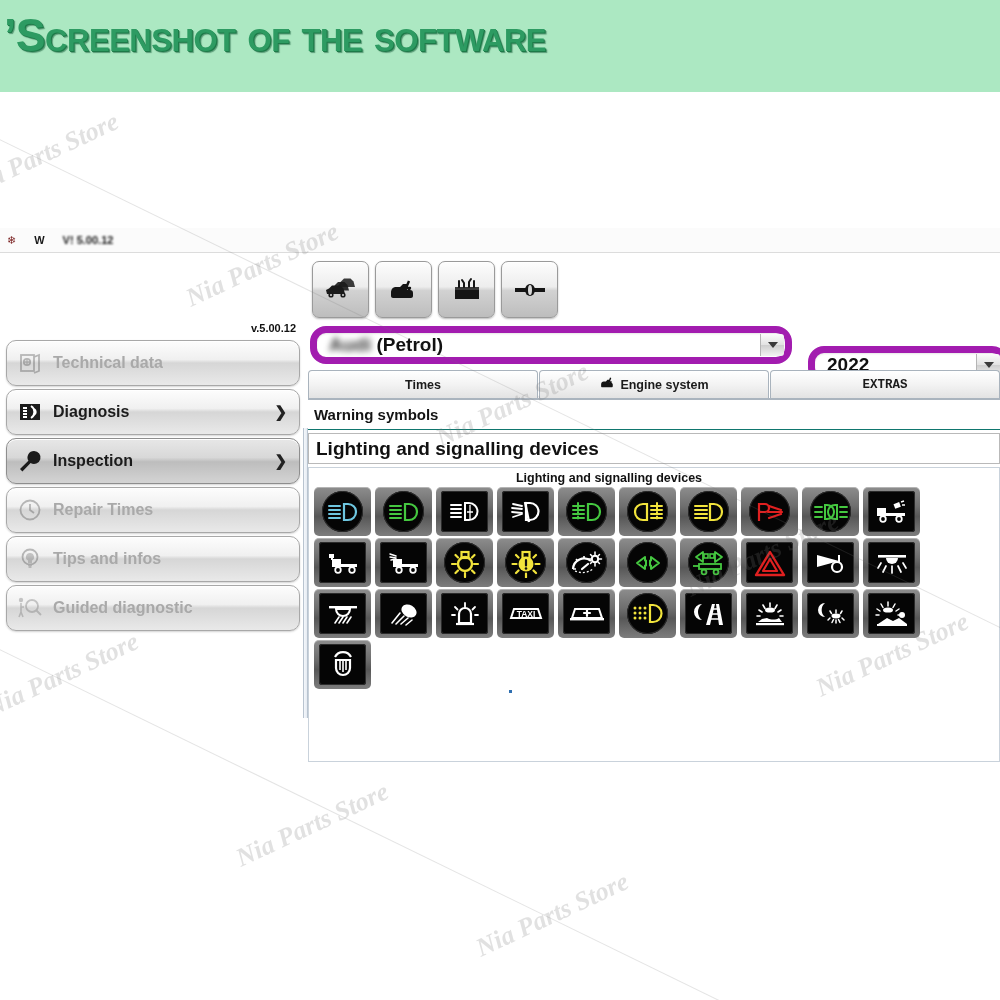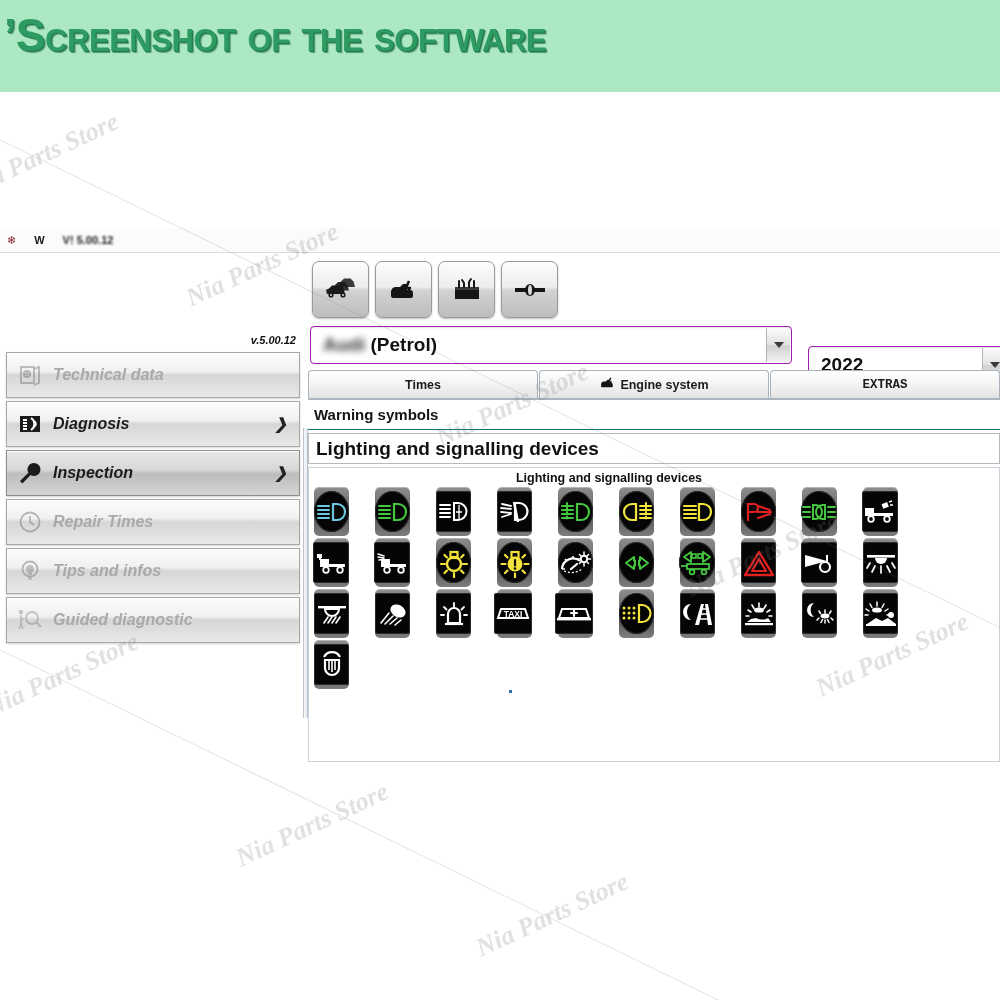--- a/index.html
+++ b/index.html
@@ -50,44 +50,44 @@
     border: 1px solid #9a9a9a;
     background: linear-gradient(180deg,#fdfdfd 0%,#ededed 45%,#d2d2d2 52%,#bdbdbd 100%);
     box-shadow: inset 0 1px 0 #fff, 0 1px 2px rgba(0,0,0,.28);
     display: flex; align-items: center; justify-content: center;
   }
   .tool-btn svg { display:block; }
 
   
   .selrow { position: absolute; left: 310px; top: 98px; display:flex; gap: 16px; }
   .sel {
-    height: 38px; border: 1px solid #a21caf; border-radius: 4px;
+    height: 38px; border: 7px solid #a21caf; border-radius: 16px;
     background: #ffffff;
     display: flex; align-items: center;
     box-shadow: inset 0 1px 2px rgba(0,0,0,.10);
     position: relative;
   }
   .sel.wide { width: 482px; }
   .sel.narrow { width: 200px; margin-top: 20px; }
   .sel-val { font-size: 19px; font-weight: bold; color: #111; padding-left: 12px; white-space: nowrap; }
   .sel-val .blurpart { filter: blur(3px); color:#333; }
   .sel-arrow {
     position:absolute; right: 1px; top: 1px; bottom: 1px; width: 24px;
     background: linear-gradient(180deg,#fbfbfb,#e2e2e2 50%,#cfcfcf 52%,#f2f2f2);
     border-left: 1px solid #b5b5b5; border-radius: 0 3px 3px 0;
     display:flex; align-items:center; justify-content:center;
   }
   .caret { width:0;height:0;border-left:5px solid transparent;border-right:5px solid transparent;border-top:6px solid #3a3a3a; }
 
   
-  .sidebar { position: absolute; left: 6px; top: 124px; width: 294px; font-style: italic; }
+  .sidebar { position: absolute; left: 6px; top: 112px; width: 294px; }
   .version { position:absolute; right: 4px; top: -18px; font-size: 11px; font-weight: bold; color:#111; }
   .side-btn {
     position: relative; height: 46px; margin-bottom: 3px;
-    border: 1px solid #a8a8a8; border-radius: 0;
+    border: 1px solid #a8a8a8; border-radius: 10px;
     background: linear-gradient(180deg,#fdfdfd 0%,#f0f0f0 42%,#d6d6d6 50%,#e9e9e9 100%);
     box-shadow: inset 0 1px 0 #ffffff, 0 1px 2px rgba(0,0,0,.18);
     display: flex; align-items: center; padding-left: 10px; gap: 10px;
   }
   .side-btn.selected {
     background: linear-gradient(180deg,#e7e7e7 0%,#d8d8d8 42%,#bdbdbd 52%,#d4d4d4 100%);
     border-color: #8e8e8e;
   }
   .side-lbl { font-size: 16px; font-weight: bold; color: #1b1b1b; }
   .side-btn.disabled .side-lbl { color: #a9a9a9; font-weight: bold; }
@@ -131,23 +131,23 @@
   .grid-title {
     text-align:center; font-size: 12.5px; font-weight:bold; color:#111;
     padding-top: 3px; padding-right: 90px;
   }
   .grid {
     position:absolute; left: 5px; top: 19px;
     display: grid; grid-template-columns: repeat(10, 57px);
     gap: 2px 4px;
   }
   .cell {
-    width: 35px; height: 49px; border-radius: 5px;
+    width: 57px; height: 49px; border-radius: 5px;
     background: linear-gradient(180deg,#8d8d8d,#6e6e6e 40%,#575757 60%,#7d7d7d);
-    display:flex; align-items:center; justify-content:flex-end;
+    display:flex; align-items:center; justify-content:center;
     box-shadow: inset 0 1px 0 rgba(255,255,255,.35);
   }
   .cell .inner {
     width: 47px; height: 41px;
     background: #050505; border-radius: 3px;
     display:flex; align-items:center; justify-content:center;
     box-shadow: inset 0 0 0 1px #2b2b2b;
   }
   .cell .inner.round { border-radius: 50%; width: 41px; height: 41px; }
   .cell.empty { background: transparent; box-shadow:none; }

